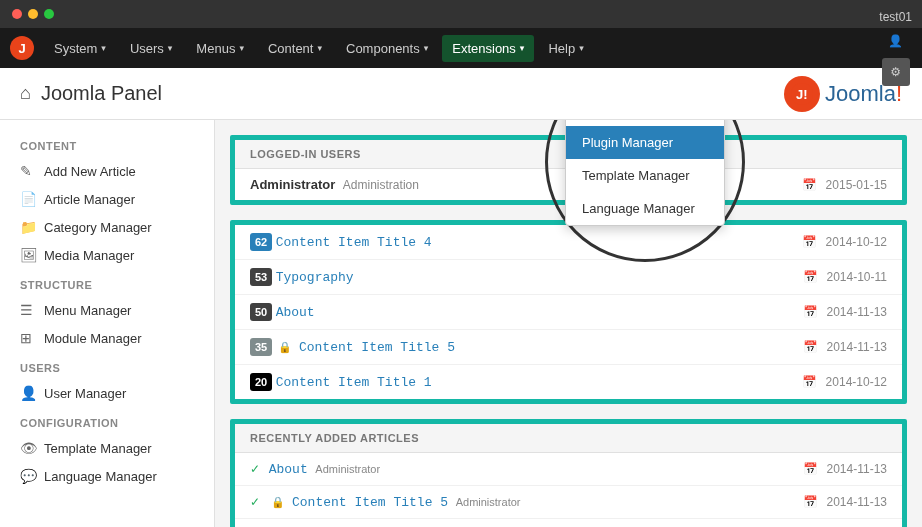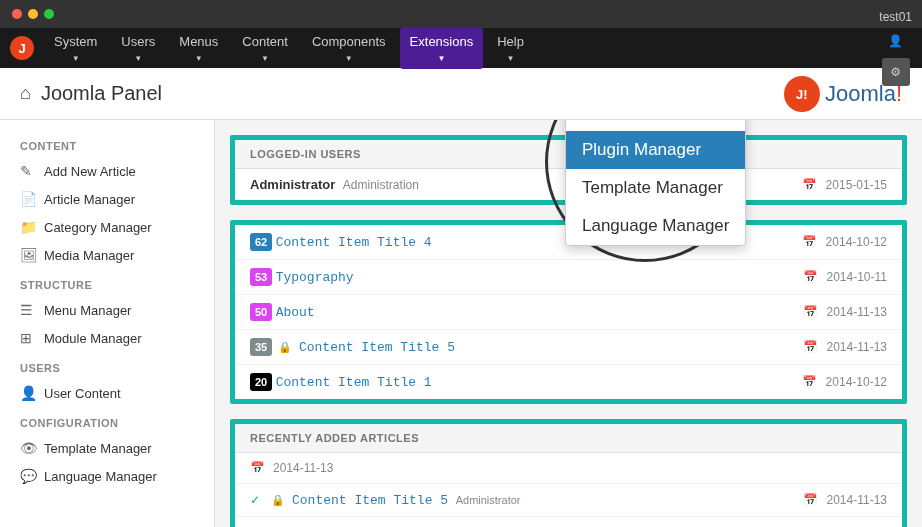--- a/index.html
+++ b/index.html
@@ -33,21 +33,20 @@
     }
     .top-nav-item {
       color: #ccc;
       padding: 6px 10px;
       cursor: pointer;
       display: flex;
       align-items: center;
       gap: 4px;
       font-size: 13px;
       border-radius: 3px;
-      flex-direction: column;
     }
     .top-nav-item .arrow { font-size: 9px; }
     .top-nav-logo {
       width: 24px; height: 24px;
       background: #e8431a;
       border-radius: 50%;
       display: flex; align-items: center; justify-content: center;
       color: white; font-weight: bold; font-size: 13px;
       margin-right: 6px;
     }
@@ -186,21 +185,21 @@
       display: inline-flex;
       align-items: center;
       justify-content: center;
       width: 22px; height: 18px;
       border-radius: 3px;
       font-size: 11px;
       font-weight: bold;
       color: white;
     }
     .badge-blue { background: #2980b9; }
-    .badge-teal { background: #d946ef; }
+    .badge-teal { background: #404040; }
     .badge-gray { background: #7f8c8d; }
     .badge-light { background: #000000; }
 
     .link-blue { color: #2980b9; cursor: pointer; text-decoration: none; font-family: Liberation Mono, monospace; }
 
     .cal-icon { font-size: 12px; color: #aaa; margin-right: 3px; }
     
     .check-icon { color: #27ae60; margin-right: 5px; font-size: 12px; }
     .lock-icon { color: #aaa; font-size: 11px; margin-left: 3px; margin-right: 3px; }
 
@@ -232,21 +231,21 @@
       border-radius: 4px;
       box-shadow: 0 4px 12px rgba(0,0,0,0.2);
       min-width: 160px;
       overflow: hidden;
       position: relative;
       z-index: 100;
     }
     .dropdown-item {
       padding: 9px 16px;
       cursor: pointer;
-      font-size: 17px;
+      font-size: 13px;
       color: #333;
       white-space: nowrap;
     }
     .dropdown-item.active {
       background: #2980b9;
       color: #fff;
     }
 
     
     .logged-user { font-size: 13px; }
@@ -277,21 +276,21 @@
     <span class="arrow">▾</span>
   </div>
   <div class="top-nav-item">
     <span>Content</span>
     <span class="arrow">▾</span>
   </div>
   <div class="top-nav-item">
     <span>Components</span>
     <span class="arrow">▾</span>
   </div>
-  <div class="top-nav-item" style="color:#fff; background:#4c1d95; border-radius:3px;justify-content:center;">
+  <div class="top-nav-item" style="color:#fff; background:#14532d; border-radius:3px;justify-content:center;">
     <span>Extensions</span>
     <span class="arrow">▾</span>
   </div>
   <div class="top-nav-item">
     <span>Help</span>
     <span class="arrow">▾</span>
   </div>
   <div class="top-nav-right">
     <span>test01</span>
     <span>👤</span>
@@ -343,21 +342,21 @@
       <span>Menu Manager</span>
     </div>
     <div class="sidebar-item">
       <span class="si-icon">⊞</span>
       <span>Module Manager</span>
     </div>
 
     <div class="sidebar-section-title">USERS</div>
     <div class="sidebar-item">
       <span class="si-icon">👤</span>
-      <span>User Content</span>
+      <span>User Manager</span>
     </div>
 
     <div class="sidebar-section-title">CONFIGURATION</div>
     <div class="sidebar-item">
       <span class="si-icon">👁</span>
       <span>Template Manager</span>
     </div>
     <div class="sidebar-item">
       <span class="si-icon">💬</span>
       <span>Language Manager</span>
@@ -449,20 +448,25 @@
           <span class="cal-icon">📅</span>
           <span>2014-10-12</span>
         </div>
       </div>
     </div>
 
     <div class="section-box">
       <div class="section-header">RECENTLY ADDED ARTICLES</div>
 
       <div class="section-row">
+        <div class="section-row-left">
+          <span class="check-icon">✓</span>
+          <a class="link-blue">About</a>
+          <span class="admin-label">Administrator</span>
+        </div>
         <div class="section-row-right">
           <span class="cal-icon">📅</span>
           <span>2014-11-13</span>
         </div>
       </div>
 
       <div class="section-row">
         <div class="section-row-left">
           <span class="check-icon">✓</span>
           <span class="lock-icon">🔒</span>

